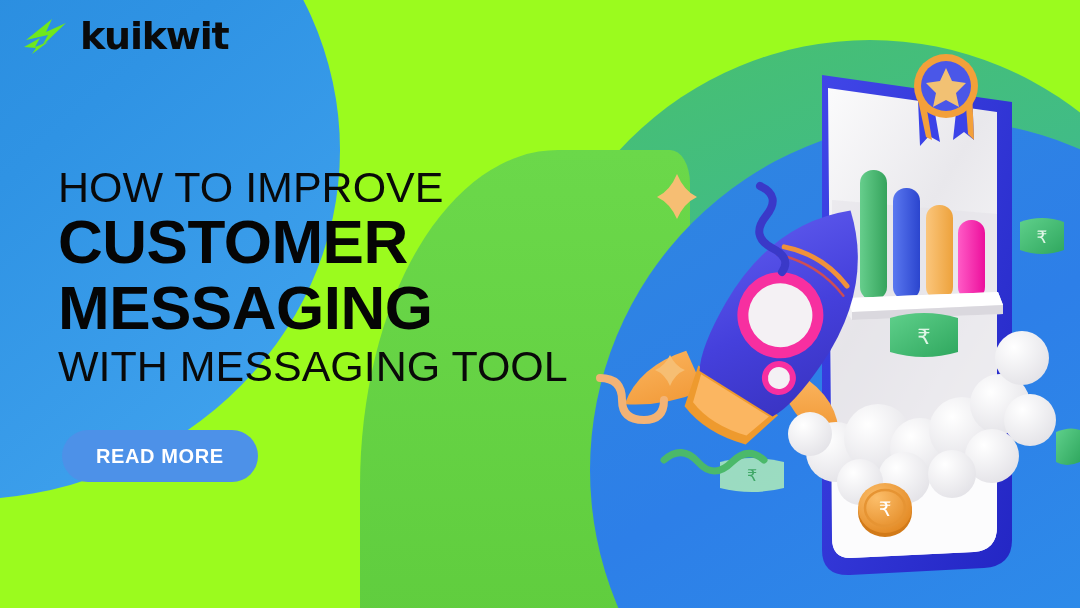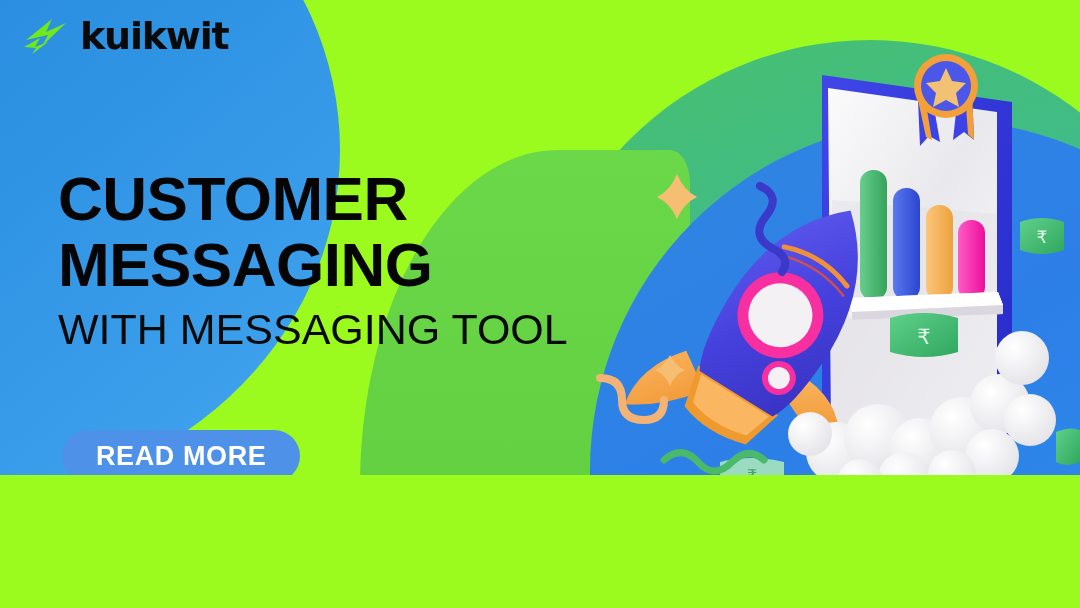--- a/index.html
+++ b/index.html
@@ -3,21 +3,21 @@
 <meta charset="utf-8">
 <title>kuikwit banner</title>
 <style>
   html,body{margin:0;padding:0;}
   body{
     width:1080px;height:608px;overflow:hidden;
     font-family:"Liberation Sans","DejaVu Sans",sans-serif;
     background:#9BFB1E;
   }
   .banner{
-    position:relative;width:1080px;height:475px;overflow:hidden;
+    position:relative;width:1080px;height:608px;overflow:hidden;
     background:#9BFB1E;
   }
 
   
   .bg-layer{position:absolute;inset:0;overflow:hidden;}
   .blue-blob-2{
     position:absolute;
     left:-420px;top:-200px;
     width:760px;height:700px;
     border-radius:50%;
@@ -71,31 +71,31 @@
     font-family:"Liberation Sans","DejaVu Sans",sans-serif;
   }
   .line-2,.line-3{
     font-size:62px;font-weight:bold;color:#050505;
     letter-spacing:-0.5px;line-height:1.06;
     font-family:"Liberation Sans","DejaVu Sans",sans-serif;
   }
   .line-2{margin-top:0;}
   .line-4{
     font-size:43px;font-weight:400;color:#090909;
-    line-height:1.05;margin-top:10px;
+    line-height:1.05;margin-top:4px;
     font-family:"Liberation Sans","DejaVu Sans",sans-serif;
   }
 
   .cta{
     position:absolute;left:62px;top:430px;z-index:45;
     display:inline-flex;align-items:center;justify-content:center;
     padding:0 34px;height:52px;
     background:#4D91E8;
     border:none;border-radius:26px;
-    color:#ffffff;font-size:27px;font-weight:bold;
+    color:#ffffff;font-size:20px;font-weight:bold;
     letter-spacing:0.6px;cursor:pointer;
     font-family:"Liberation Sans","DejaVu Sans",sans-serif;
   }
 
   
   .illus{position:absolute;left:560px;top:0;width:520px;height:608px;z-index:30;}
   .illus svg{display:block;width:520px;height:608px;}
 </style>
 </head>
 <body>
@@ -113,20 +113,21 @@
     <span>
       <svg class="logo-mark" viewBox="0 0 48 44" aria-hidden="true">
         <path d="M4 26 L30 5 L24 18 L44 9 L20 32 L26 21 Z" fill="#6FE81C"></path>
         <path d="M2 33 L18 24 L13 33 L26 28 L10 40 L14 34 Z" fill="#6FE81C"></path>
       </svg>
     </span>
     <span class="logo-text">kuikwit</span>
   </div>
 
   <div class="copy">
+    <div class="line-1">HOW TO IMPROVE</div>
     <div class="line-2">CUSTOMER</div>
     <div class="line-3">MESSAGING</div>
     <div class="line-4">WITH MESSAGING TOOL</div>
   </div>
 
   <button class="cta">READ MORE</button>
 
   <div class="illus">
     <svg viewBox="0 0 520 608" aria-hidden="true">
       <defs>

